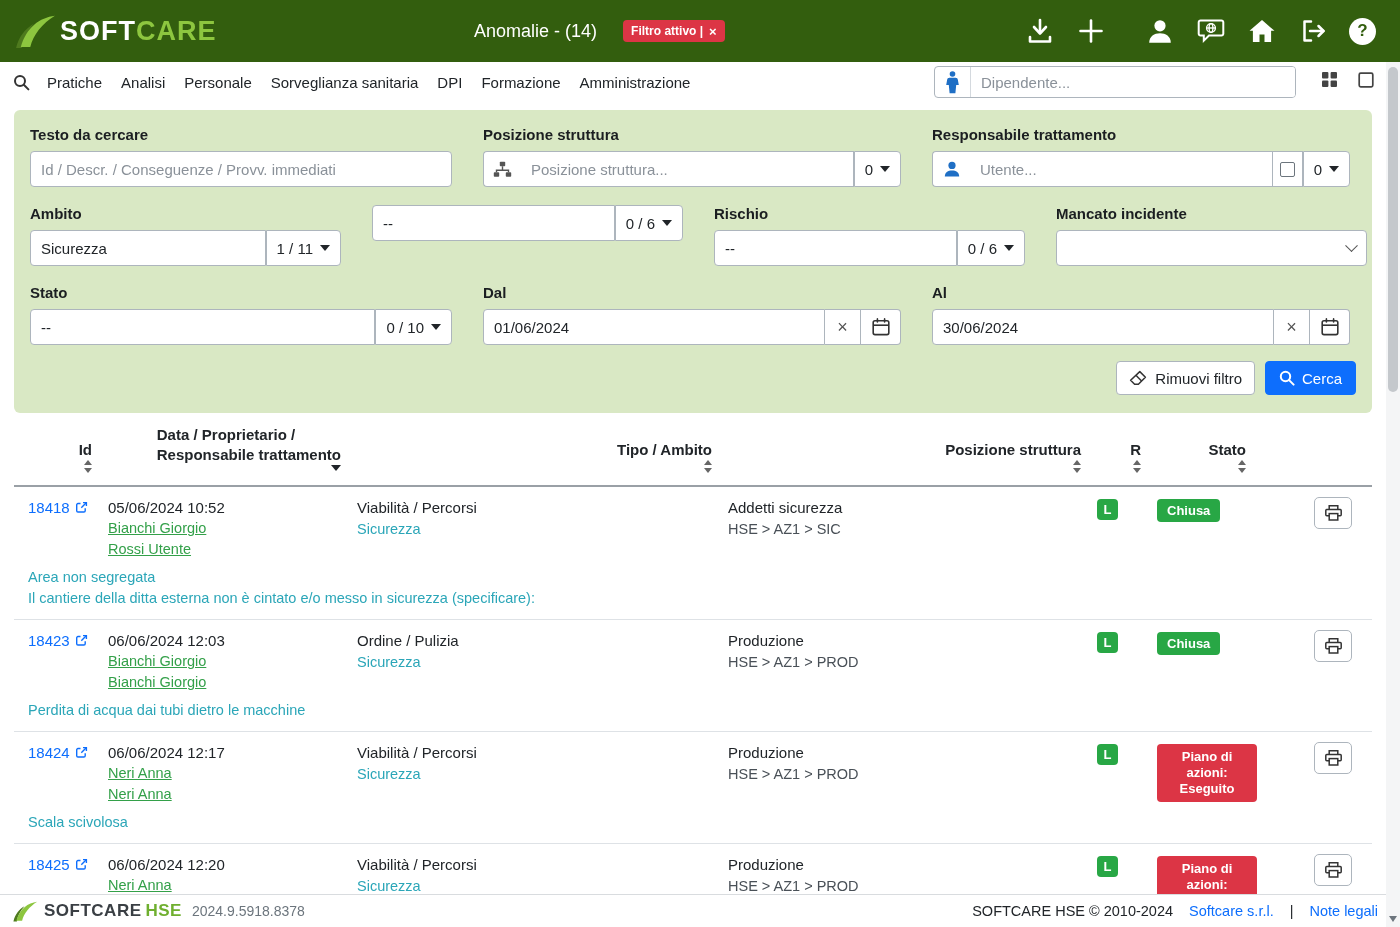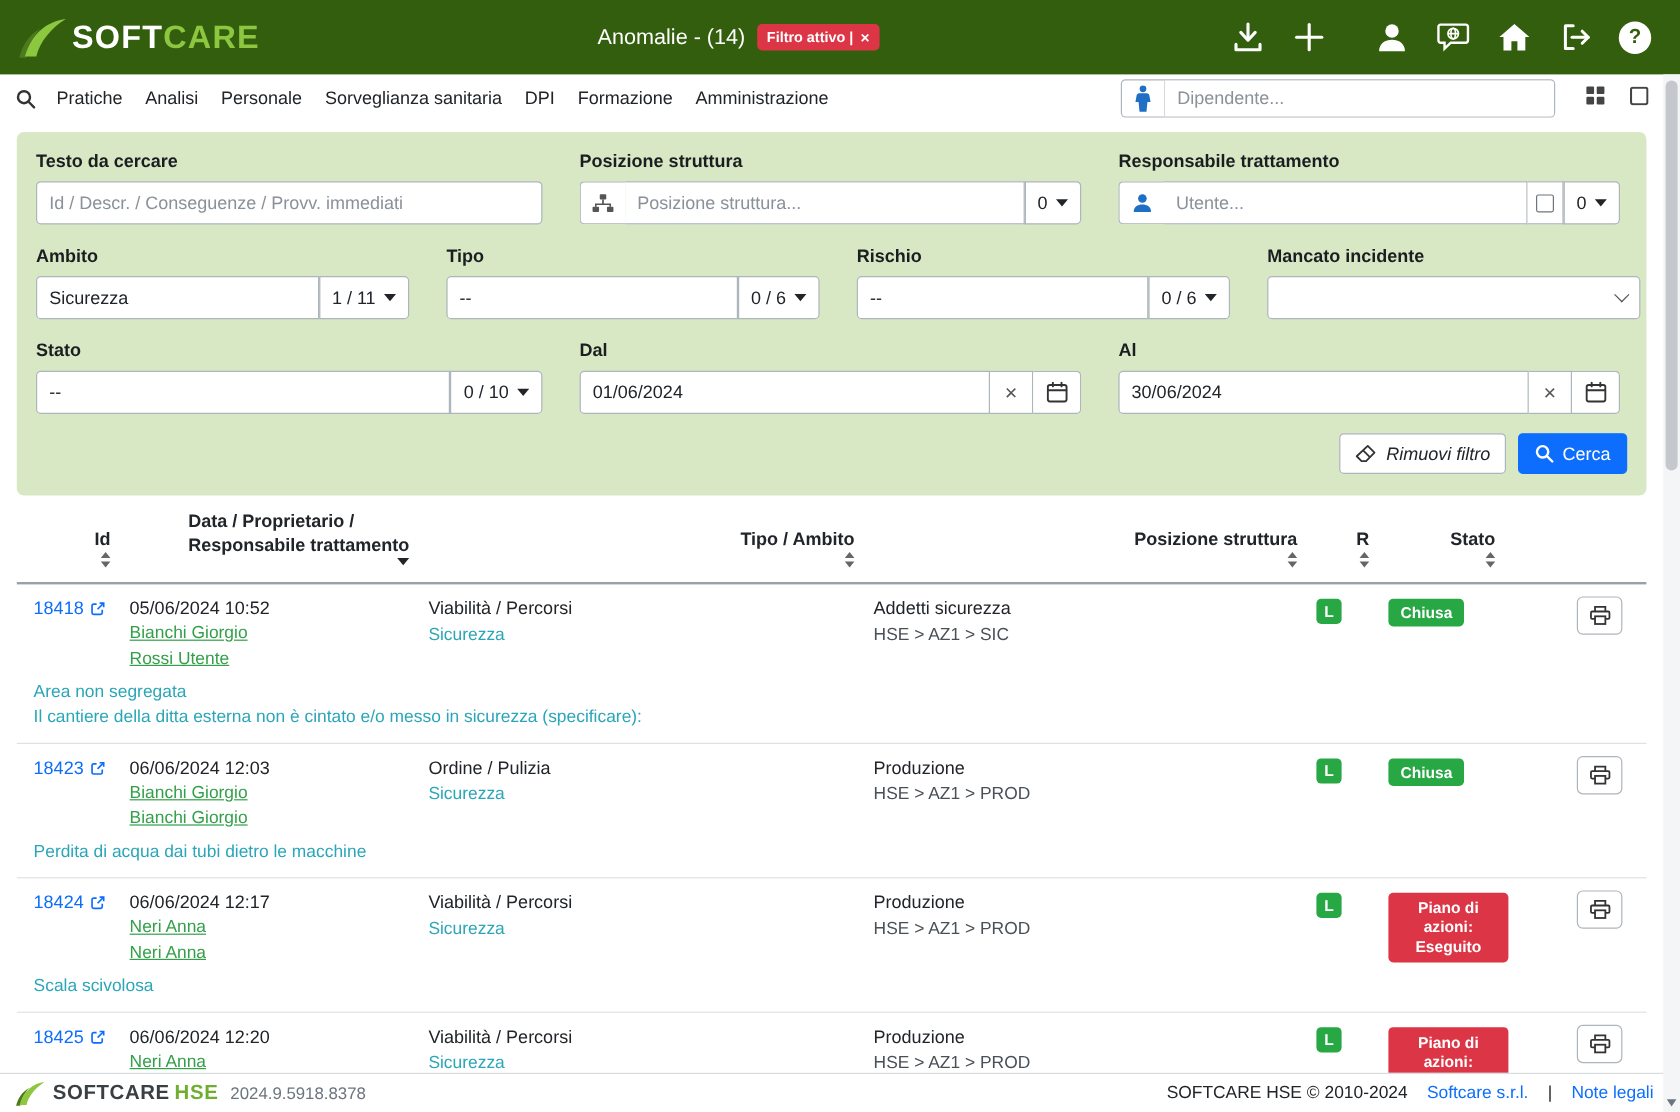--- a/index.html
+++ b/index.html
@@ -4,21 +4,21 @@
 <style>
   * { margin:0; padding:0; box-sizing:border-box; }
   html,body { width:1400px; height:927px; overflow:hidden; }
   body { font-family:"Liberation Sans",sans-serif; background:#fff; position:relative; color:#212529; font-size:15px; }
 
   
   .header { position:absolute; top:0; left:0; width:1400px; height:62px; background:#335e0e; display:flex; align-items:center; z-index:3; }
   .logo { display:flex; align-items:center; gap:4px; padding-left:14px; cursor:pointer; }
   .logo-text { font-size:27px; font-weight:bold; letter-spacing:1px; color:#fff; line-height:1; }
   .logo-text .care { color:#8dc63f; }
-  .title-wrap { position:absolute; left:498px; top:0; height:62px; display:flex; align-items:center; gap:10px; }
+  .title-wrap { position:absolute; left:474px; top:0; height:62px; display:flex; align-items:center; gap:26px; }
   .page-title { color:#fff; font-size:18px; }
   .filter-badge { background:#dc3545; color:#fff; font-size:12px; font-weight:bold; padding:4px 8px; border-radius:4px; display:flex; gap:6px; align-items:center; }
   .filter-badge .x { cursor:pointer; font-size:13px; line-height:1; }
   .header-icons { position:absolute; right:24px; top:0; height:62px; display:flex; align-items:center; gap:21px; }
   .hicon { width:30px; height:30px; display:flex; align-items:center; justify-content:center; cursor:pointer; }
   .gap-after { margin-right:18px; }
   .help-circle { width:27px; height:27px; border-radius:50%; background:#fff; color:#335e0e; font-weight:bold; font-size:17px; display:flex; align-items:center; justify-content:center; cursor:pointer; }
 
   
   .nav { position:absolute; top:62px; left:0; width:1400px; height:40px; background:#fff; display:flex; align-items:center; z-index:2; }
@@ -47,21 +47,21 @@
   .seg.first { border-radius:4px 0 0 4px; width:38px; border-right:none; }
   .seg.cbseg { border-left:none; width:30px; }
   .count-btn { border:1px solid #adb5bd; border-left:1px solid #adb5bd; background:#fff; border-radius:0 4px 4px 0; display:flex; align-items:center; gap:7px; padding:0 10px; font-size:15px; cursor:pointer; white-space:nowrap; flex:none; color:#212529; }
   .caret { width:0; height:0; border-left:5px solid transparent; border-right:5px solid transparent; border-top:6px solid #212529; }
   .xbtn { width:36px; border:1px solid #adb5bd; border-left:none; background:#fff; font-size:18px; color:#555; display:flex; align-items:center; justify-content:center; cursor:pointer; flex:none; }
   .calbtn { width:40px; border:1px solid #adb5bd; border-left:none; background:#fff; border-radius:0 4px 4px 0; display:flex; align-items:center; justify-content:center; cursor:pointer; flex:none; }
   .select-fc { display:flex; align-items:center; justify-content:space-between; cursor:pointer; }
   .chev { width:9px; height:9px; border-right:1.8px solid #555; border-bottom:1.8px solid #555; transform:rotate(45deg) translate(-2px,-2px); }
   .cb { width:15px; height:15px; border:1.5px solid #6c757d; border-radius:2px; background:#fff; cursor:pointer; }
   .btn-row { display:flex; justify-content:flex-end; gap:10px; margin-bottom:2px; }
-  .btn-light { background:#fff; border:1px solid #adb5bd; border-radius:4px; padding:0 12px; height:34px; display:flex; gap:8px; align-items:center; font-size:15px; cursor:pointer; color:#212529;font-style:italic; }
+  .btn-light { background:#fff; border:1px solid #adb5bd; border-radius:4px; padding:0 12px; height:34px; display:flex; gap:8px; align-items:center; font-size:15px; cursor:pointer; color:#212529; }
   .btn-primary { background:#0d6efd; color:#fff; border:1px solid #0d6efd; border-radius:4px; padding:0 13px; height:34px; display:flex; gap:7px; align-items:center; font-size:15px; cursor:pointer; }
 
   
   .table-wrap { margin:12px 14px 0 14px; }
   .thead, .tgrid { display:grid; grid-template-columns:80px 249px 371px 369px 60px 105px 1fr; padding:0 20px 0 14px; }
   .thead { align-items:end; padding-bottom:9px; border-bottom:2px solid #9aa0a6; font-weight:bold; font-size:15px; }
   .th { display:flex; justify-content:space-between; align-items:flex-end; padding-right:16px; line-height:20px;flex-direction:column; }
   .sort { display:flex; flex-direction:column; gap:3px; margin-bottom:3px; cursor:pointer; }
   .tri-up { width:0; height:0; border-left:4.5px solid transparent; border-right:4.5px solid transparent; border-bottom:5px solid #666; }
   .tri-down { width:0; height:0; border-left:4.5px solid transparent; border-right:4.5px solid transparent; border-top:5px solid #666; }
@@ -250,21 +250,20 @@
         <div class="flabel">Ambito</div>
         <div class="group">
           <input class="fc" value="Sicurezza" style="">
           <span class="count-btn">
               <span>1 / 11</span>
               <span class="caret"></span>
             </span>
         </div>
       </div>
       <div>
-        <div class="flabel">Tipo</div>
         <div class="group">
           <input class="fc" value="--" style="">
           <span class="count-btn">
               <span>0 / 6</span>
               <span class="caret"></span>
             </span>
         </div>
       </div>
       <div>
         <div class="flabel">Rischio</div>

